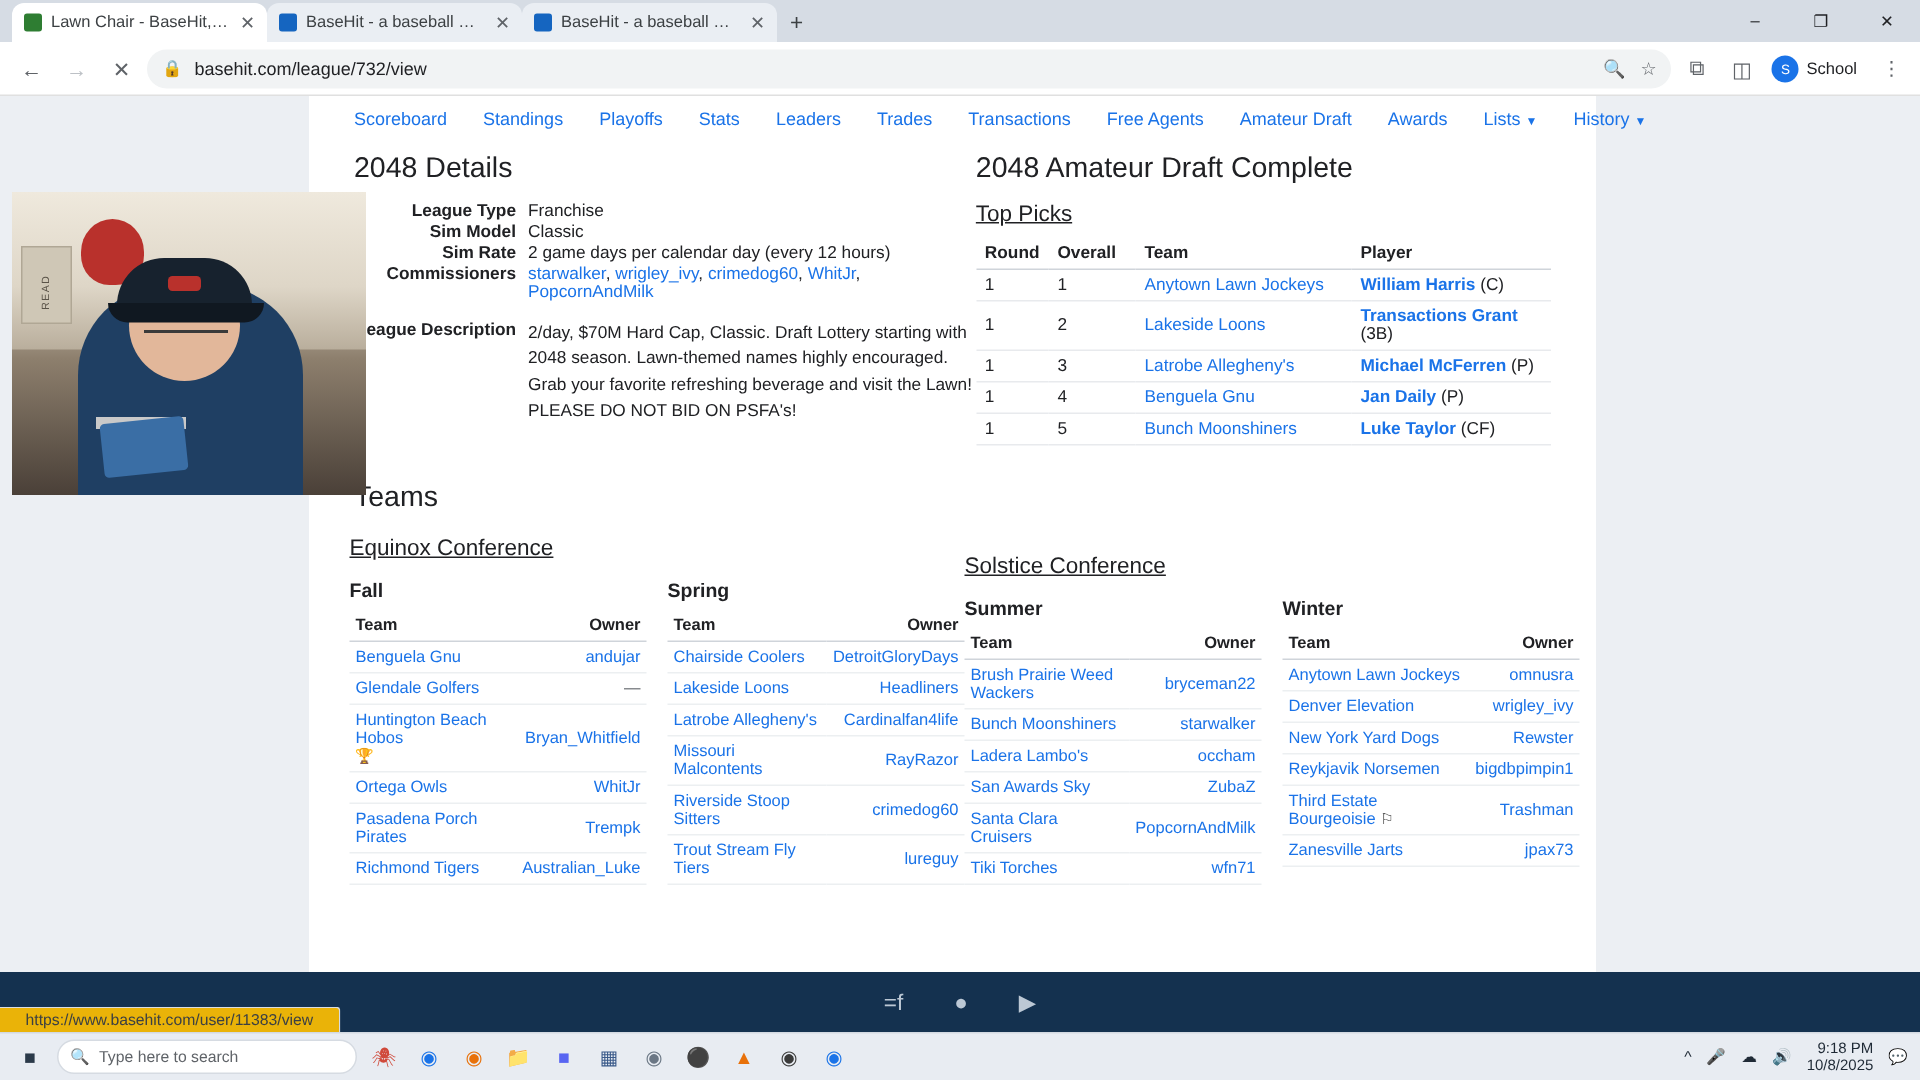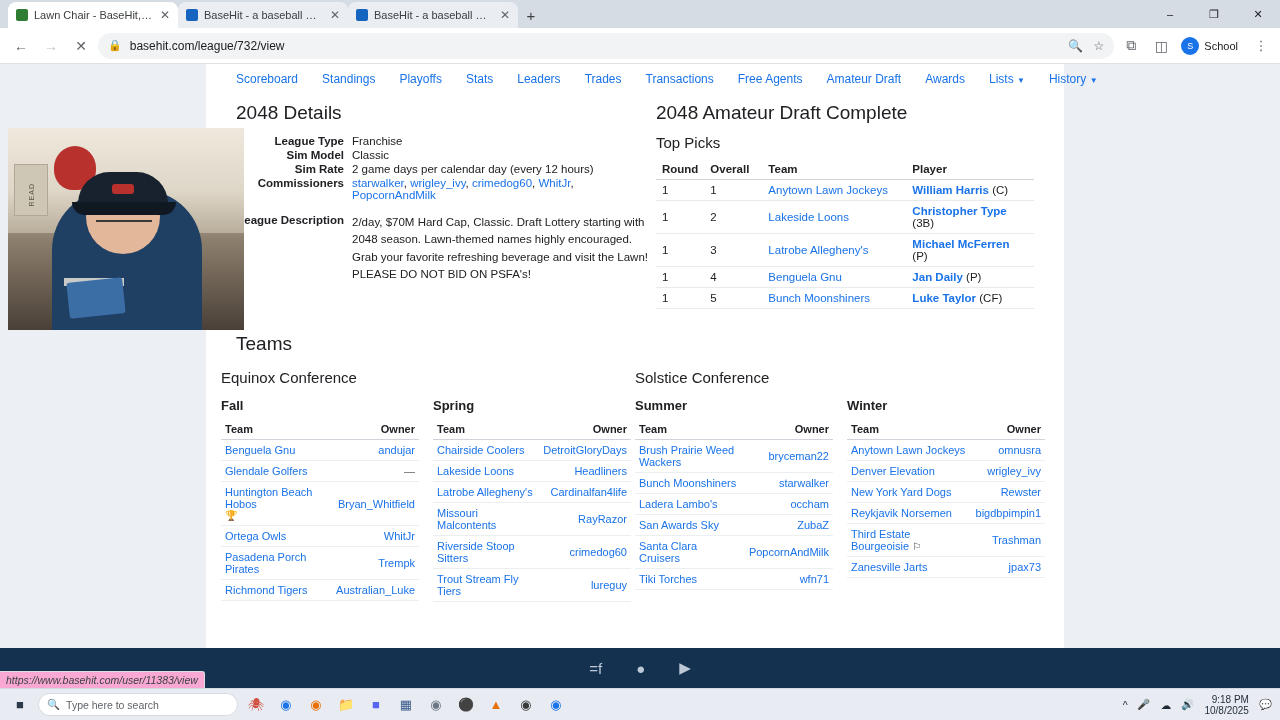--- a/index.html
+++ b/index.html
@@ -70,21 +70,21 @@
 
   
   .nav-row {
     display:flex; align-items:center; gap:24px; padding:8px 30px 6px 30px;
     font-size:12px; color:#0b5ed7;
   }
   .nav-row a { color:#1a73e8; text-decoration:none; white-space:nowrap; }
   .caret { font-size:8px; }
 
   h2.sec { font-size:19px; font-weight:400; margin:10px 0 10px 0; color:#202124; }
-  h3.sub { font-size:15px; font-weight:400; margin:4px 0 8px 0; color:#202124; }
+  h3.sub { font-size:15px; font-weight:400; margin:4px 0 8px 0; color:#202124;text-decoration:underline; }
   h4.grp { font-size:13px; font-weight:700; margin:4px 0 6px 0; color:#202124; }
 
   .cols { display:flex; padding:0 30px; }
   .col-left { width:424px; }
   .col-right { flex:1 1 auto; }
 
   
   table.details { border-collapse:collapse; font-size:11.5px; width:100%; }
   table.details td { padding:1px 0; vertical-align:top; }
   table.details td.k { text-align:right; font-weight:700; width:116px; padding-right:8px; color:#202124;}
@@ -98,21 +98,21 @@
   table.grid { border-collapse:collapse; width:100%; font-size:11.5px; }
   table.grid th {
     text-align:left; font-weight:700; padding:4px 6px; border-bottom:1px solid #cfd4da; color:#202124;
   }
   table.grid td { padding:4px 6px; border-bottom:1px solid #e8eaed; color:#202124; }
   table.grid tr:last-child td { border-bottom:1px solid #e8eaed; }
   .pos { color:#202124; font-weight:400; }
   .player { font-weight:700; }
 
   
-  .teams-wrap { display:flex; padding:0 15px; gap:0; }
+  .teams-wrap { display:flex; padding:0 27px; gap:0;align-items:flex-end; }
   .conf { width:424px; }
   .conf-divisions { display:flex; gap:14px; }
   .division { width:198px; }
   table.tm { border-collapse:collapse; width:100%; font-size:11px; }
   table.tm th { text-align:left; font-weight:700; padding:4px 4px; border-bottom:1px solid #cfd4da; }
   table.tm th.own { text-align:right; }
   table.tm td { padding:4px 4px; border-bottom:1px solid #eceff1; }
   table.tm td.own { text-align:right; }
   .dash { color:#5f6368; }
   .trophy { font-size:10px; }
@@ -148,23 +148,23 @@
   .cam-hatlogo { position:absolute; left:104px; top:56px; width:22px; height:10px; background:#b9312c;
     border-radius:3px; }
   .cam-glasses { position:absolute; left:88px; top:92px; width:56px; height:9px;
     border-top:2px solid #3a3a3a; }
   .cam-phone { position:absolute; left:60px; top:152px; width:56px; height:36px; background:#3a6ea5;
     border-radius:3px; transform:rotate(-6deg); }
   .cam-stripe { position:absolute; left:56px; top:150px; width:60px; height:8px; background:#c9c9c9; }
 
   
   .statusbar {
-    position:absolute; left:0; bottom:0; height:17px; background:#f9a8d4;
-    border-top-right-radius:3px; padding:2px 6px; font-size:10.5px; color:#3c4043;
-    border:1px solid #d9dce0; border-left:none; border-bottom:none;font-style:italic;
+    position:absolute; left:0; bottom:0; height:17px; background:#eab308;
+    border-top-right-radius:3px; padding:2px 17px; font-size:10.5px; color:#3c4043;
+    border:1px solid #d9dce0; border-left:none; border-bottom:none;
   }
 
   
   .taskbar {
     height:32px; background:#e8ecf2; display:flex; align-items:center; gap:6px; padding:0 8px;
     border-top:1px solid #d3d9e1;
   }
   .tb-ico { width:24px; height:24px; display:flex; align-items:center; justify-content:center;
     border-radius:4px; font-size:13px; color:#2b3a4a; }
   .tb-search {
@@ -295,21 +295,21 @@
               <tr>
                 <td>1</td>
                 <td>1</td>
                 <td><a class="lnk">Anytown Lawn Jockeys</a></td>
                 <td><a class="lnk player">William Harris</a> <span class="pos">(C)</span></td>
               </tr>
               <tr>
                 <td>1</td>
                 <td>2</td>
                 <td><a class="lnk">Lakeside Loons</a></td>
-                <td><a class="lnk player">Christopher Type</a> <span class="pos">(3B)</span></td>
+                <td><a class="lnk player">Transactions Grant</a> <span class="pos">(3B)</span></td>
               </tr>
               <tr>
                 <td>1</td>
                 <td>3</td>
                 <td><a class="lnk">Latrobe Allegheny's</a></td>
                 <td><a class="lnk player">Michael McFerren</a> <span class="pos">(P)</span></td>
               </tr>
               <tr>
                 <td>1</td>
                 <td>4</td>

